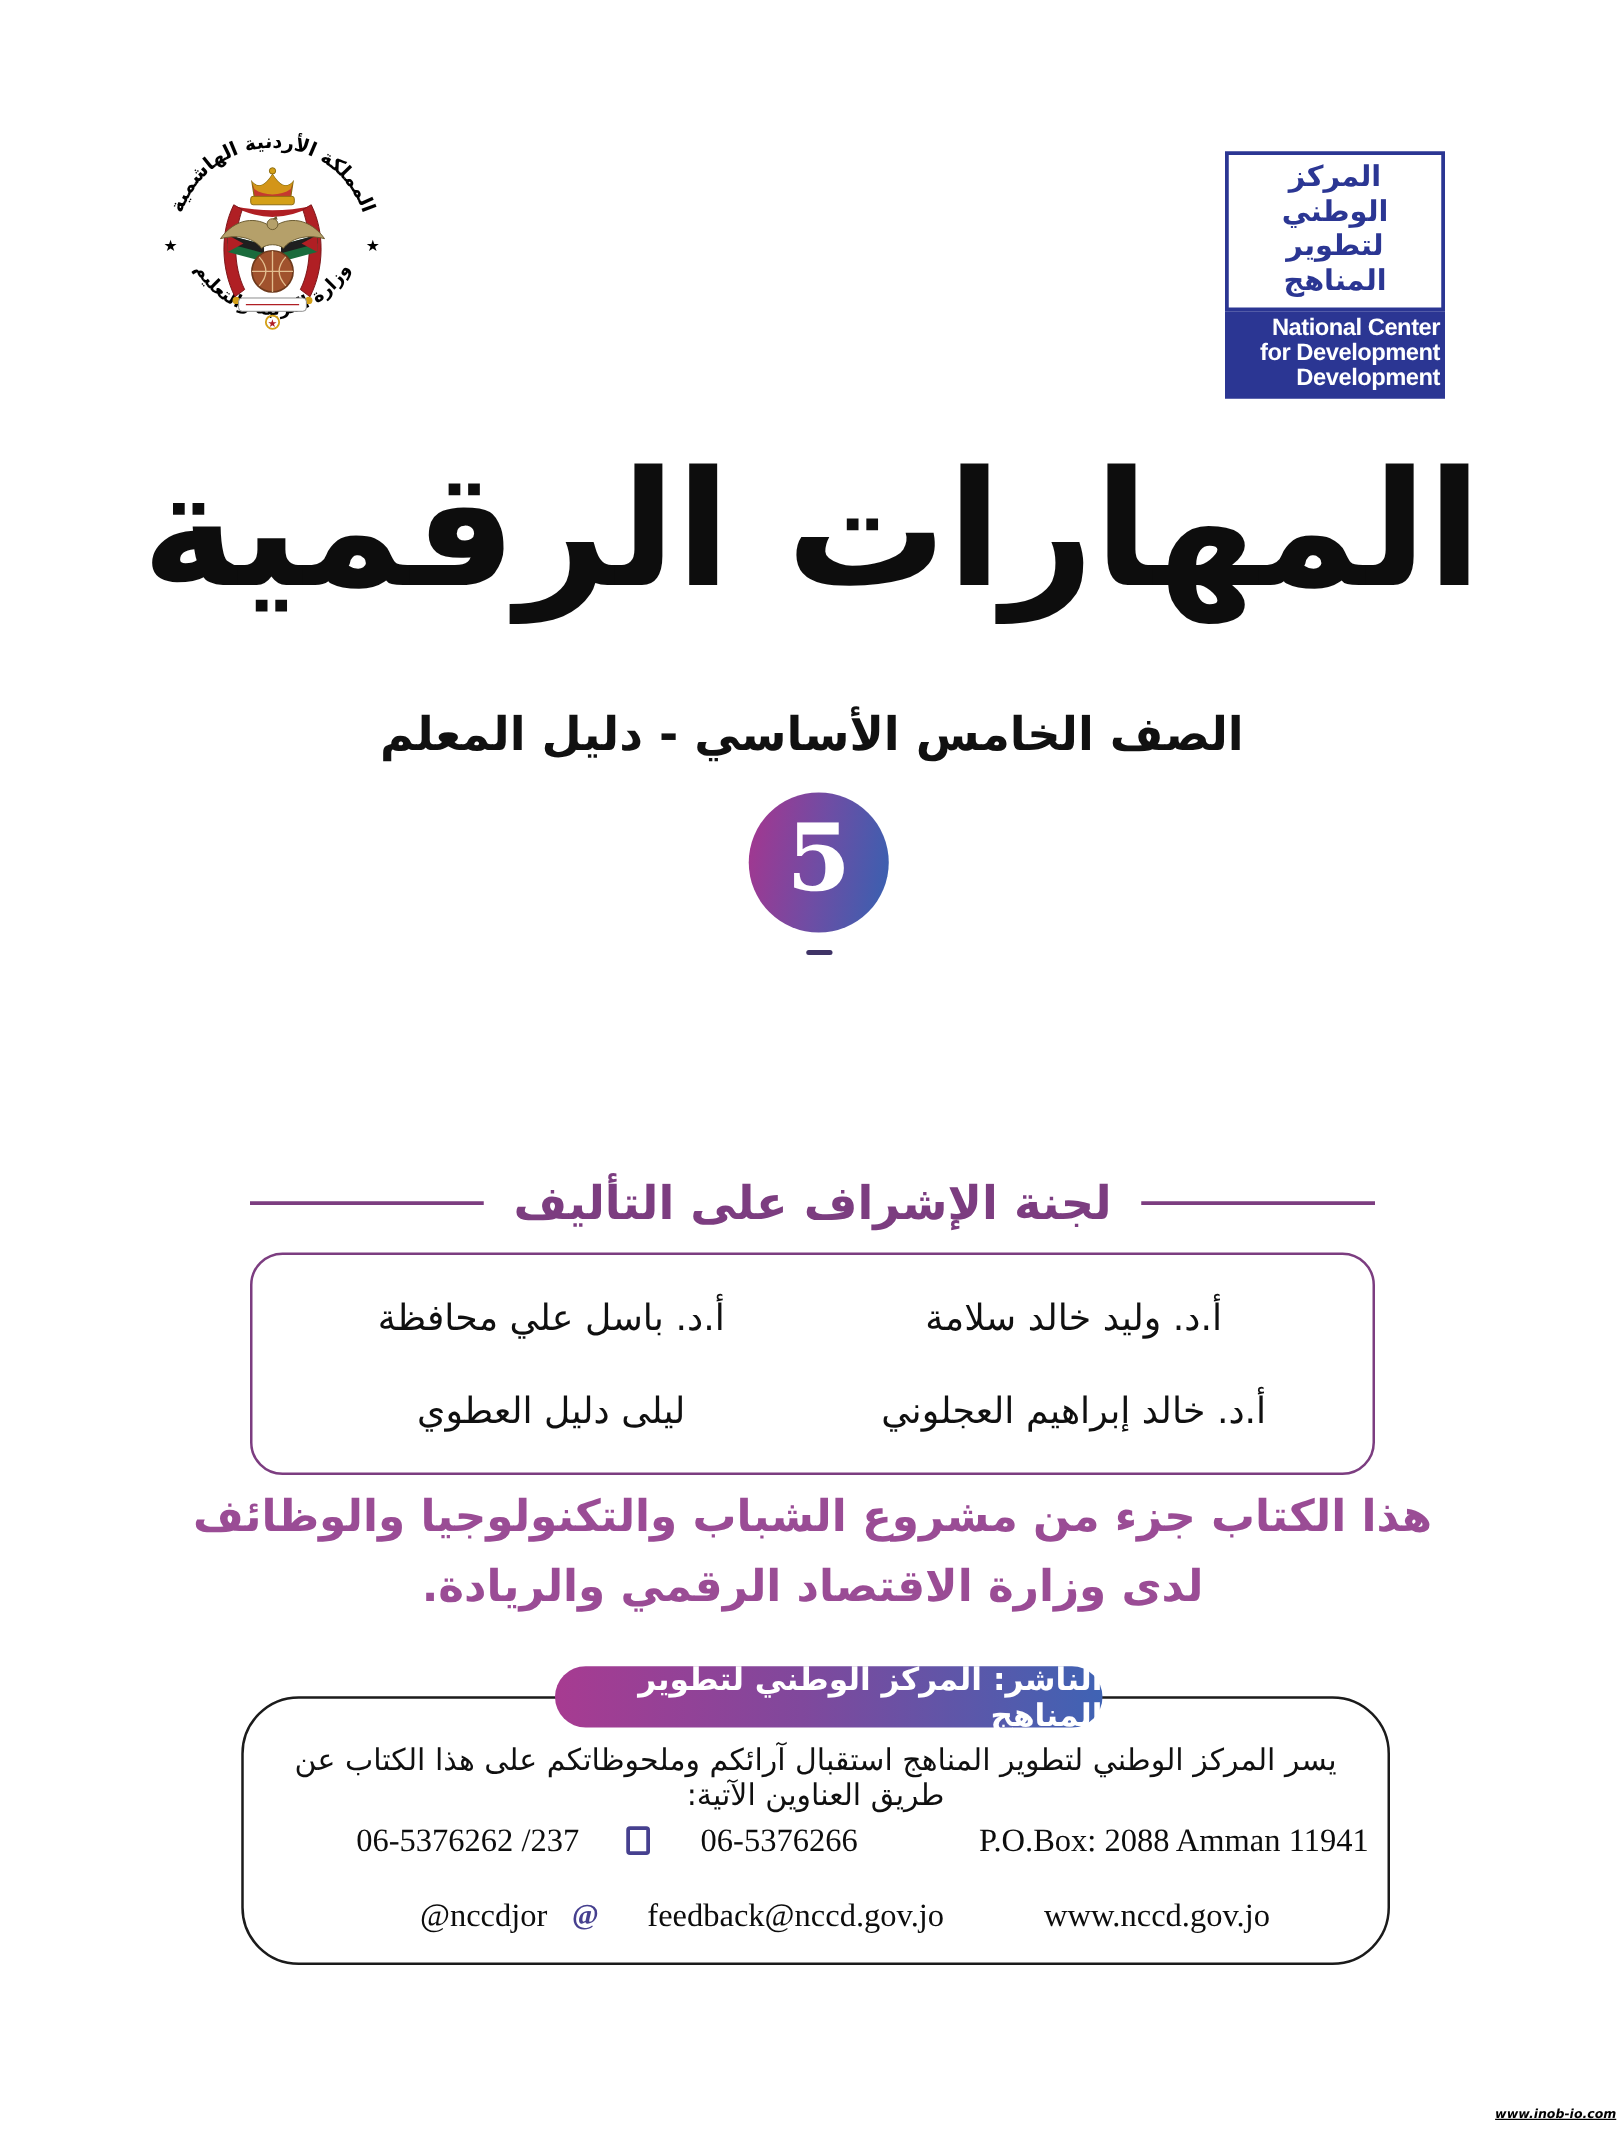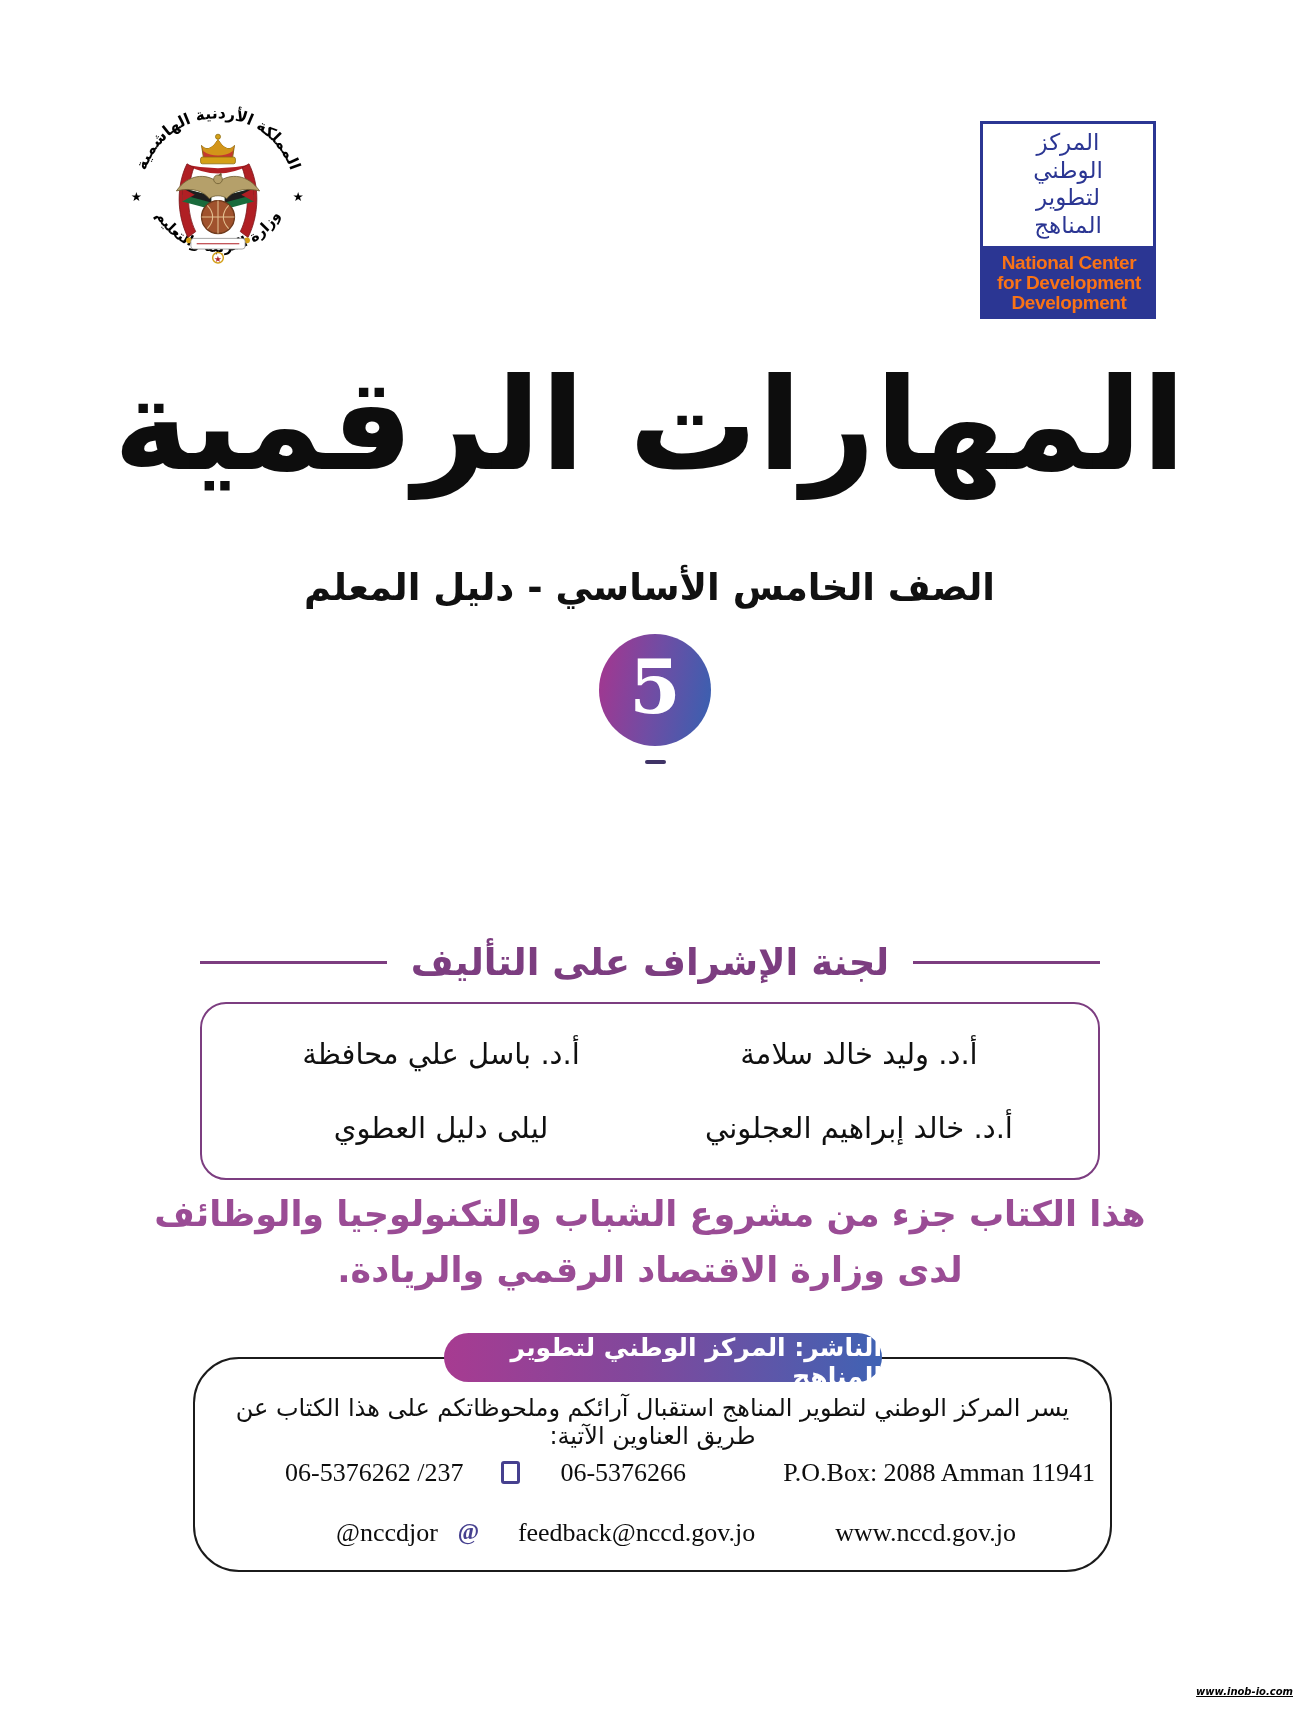--- a/index.html
+++ b/index.html
@@ -5,26 +5,26 @@
   html,body { margin:0; padding:0; background:#ffffff; }
   .page {
     position:relative; width:1299px; height:1713px; background:#fff;
     font-family:"DejaVu Sans", sans-serif; overflow:hidden; margin:0 auto;
   }
 
   
   .nccd { position:absolute; left:980px; top:121px; width:176px; }
   .nccd-ar {
     box-sizing:border-box; border:3px solid #2b3693; background:#fff; color:#2b3693;
-    font-weight:normal; font-size:23px; line-height:1.2; text-align:center;
+    font-weight:bold; font-size:23px; line-height:1.2; text-align:center;
     padding:5px 20px 7px; direction:rtl;
   }
   .nccd-en {
-    background:#2b3693; color:#f97316; font-weight:bold; font-size:19px; line-height:1.04;
-    padding:4px 4px 6px 6px; text-align:center; letter-spacing:-0.4px;
+    background:#2b3693; color:#ffffff; font-weight:bold; font-size:19px; line-height:1.04;
+    padding:4px 4px 6px 6px; text-align:right; letter-spacing:-0.4px;
     font-family:"Liberation Sans", sans-serif;
   }
 
   
   .emblem { position:absolute; left:126px; top:94px; width:184px; height:190px; }
 
   
   .title {
     position:absolute; left:0; top:332px; width:100%; text-align:center;
     direction:rtl; font-size:128px; font-weight:bold; color:#0d0d0d; line-height:1.45;
@@ -64,21 +64,21 @@
     direction:rtl; font-weight:bold; font-size:35px; line-height:1.6;
   }
 
   
   .pub-box {
     position:absolute; left:193px; top:1357px; width:919px; height:215px;
     box-sizing:border-box; border:2px solid #1b1b1b; border-radius:46px; background:#fff;
   }
   .pub-pill {
     position:absolute; left:444px; top:1333px; width:438px; height:49px; border-radius:25px;
-    display:flex; align-items:flex-start; justify-content:center; z-index:3;
+    display:flex; align-items:center; justify-content:center; z-index:3;
     color:#fff; font-weight:bold; font-size:25px; direction:rtl;
   }
   .pub-intro {
     position:absolute; left:210px; top:1394px; width:885px; z-index:2;
     text-align:center; direction:rtl; font-size:24px; color:#101010;
   }
   .contact-row { position:absolute; display:flex; justify-content:space-between; align-items:center; z-index:2; }
   .row1 { left:213px; top:1450px; width:882px; }
   .row2 { left:264px; top:1510px; width:752px;align-items:center; }
   .citem {

